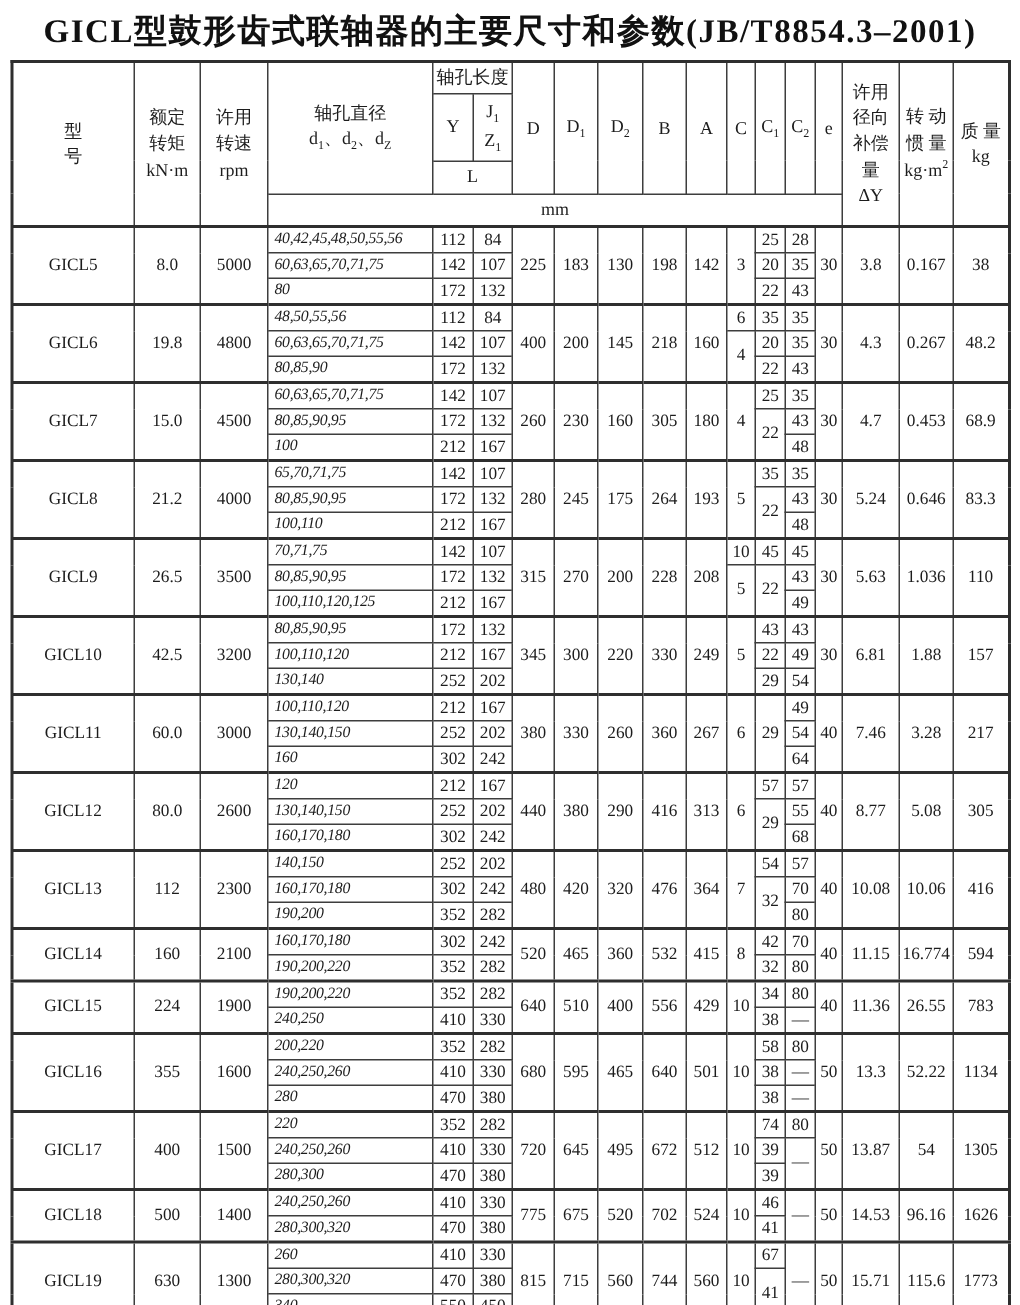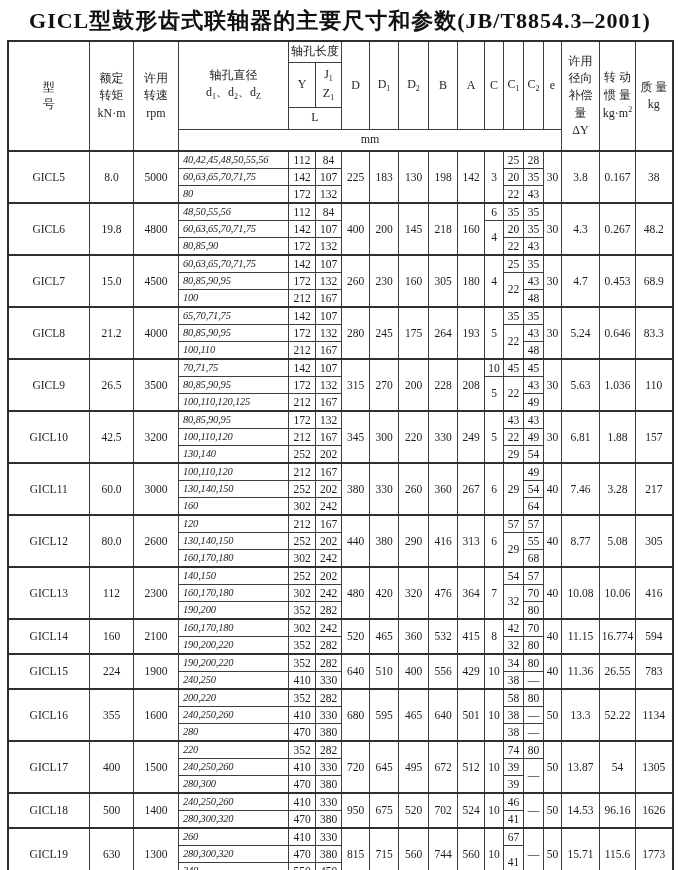--- a/index.html
+++ b/index.html
@@ -514,21 +514,21 @@
           <td>380</td>
           <td>39</td>
         </tr>
         <tr class="block-first">
           <td rowspan="2">GICL18</td>
           <td rowspan="2">500</td>
           <td rowspan="2">1400</td>
           <td class="bores">240,250,260</td>
           <td>410</td>
           <td>330</td>
-          <td rowspan="2">950</td>
+          <td rowspan="2">775</td>
           <td rowspan="2">675</td>
           <td rowspan="2">520</td>
           <td rowspan="2">702</td>
           <td rowspan="2">524</td>
           <td rowspan="2">10</td>
           <td>46</td>
           <td rowspan="2">—</td>
           <td rowspan="2">50</td>
           <td rowspan="2">14.53</td>
           <td rowspan="2">96.16</td>

